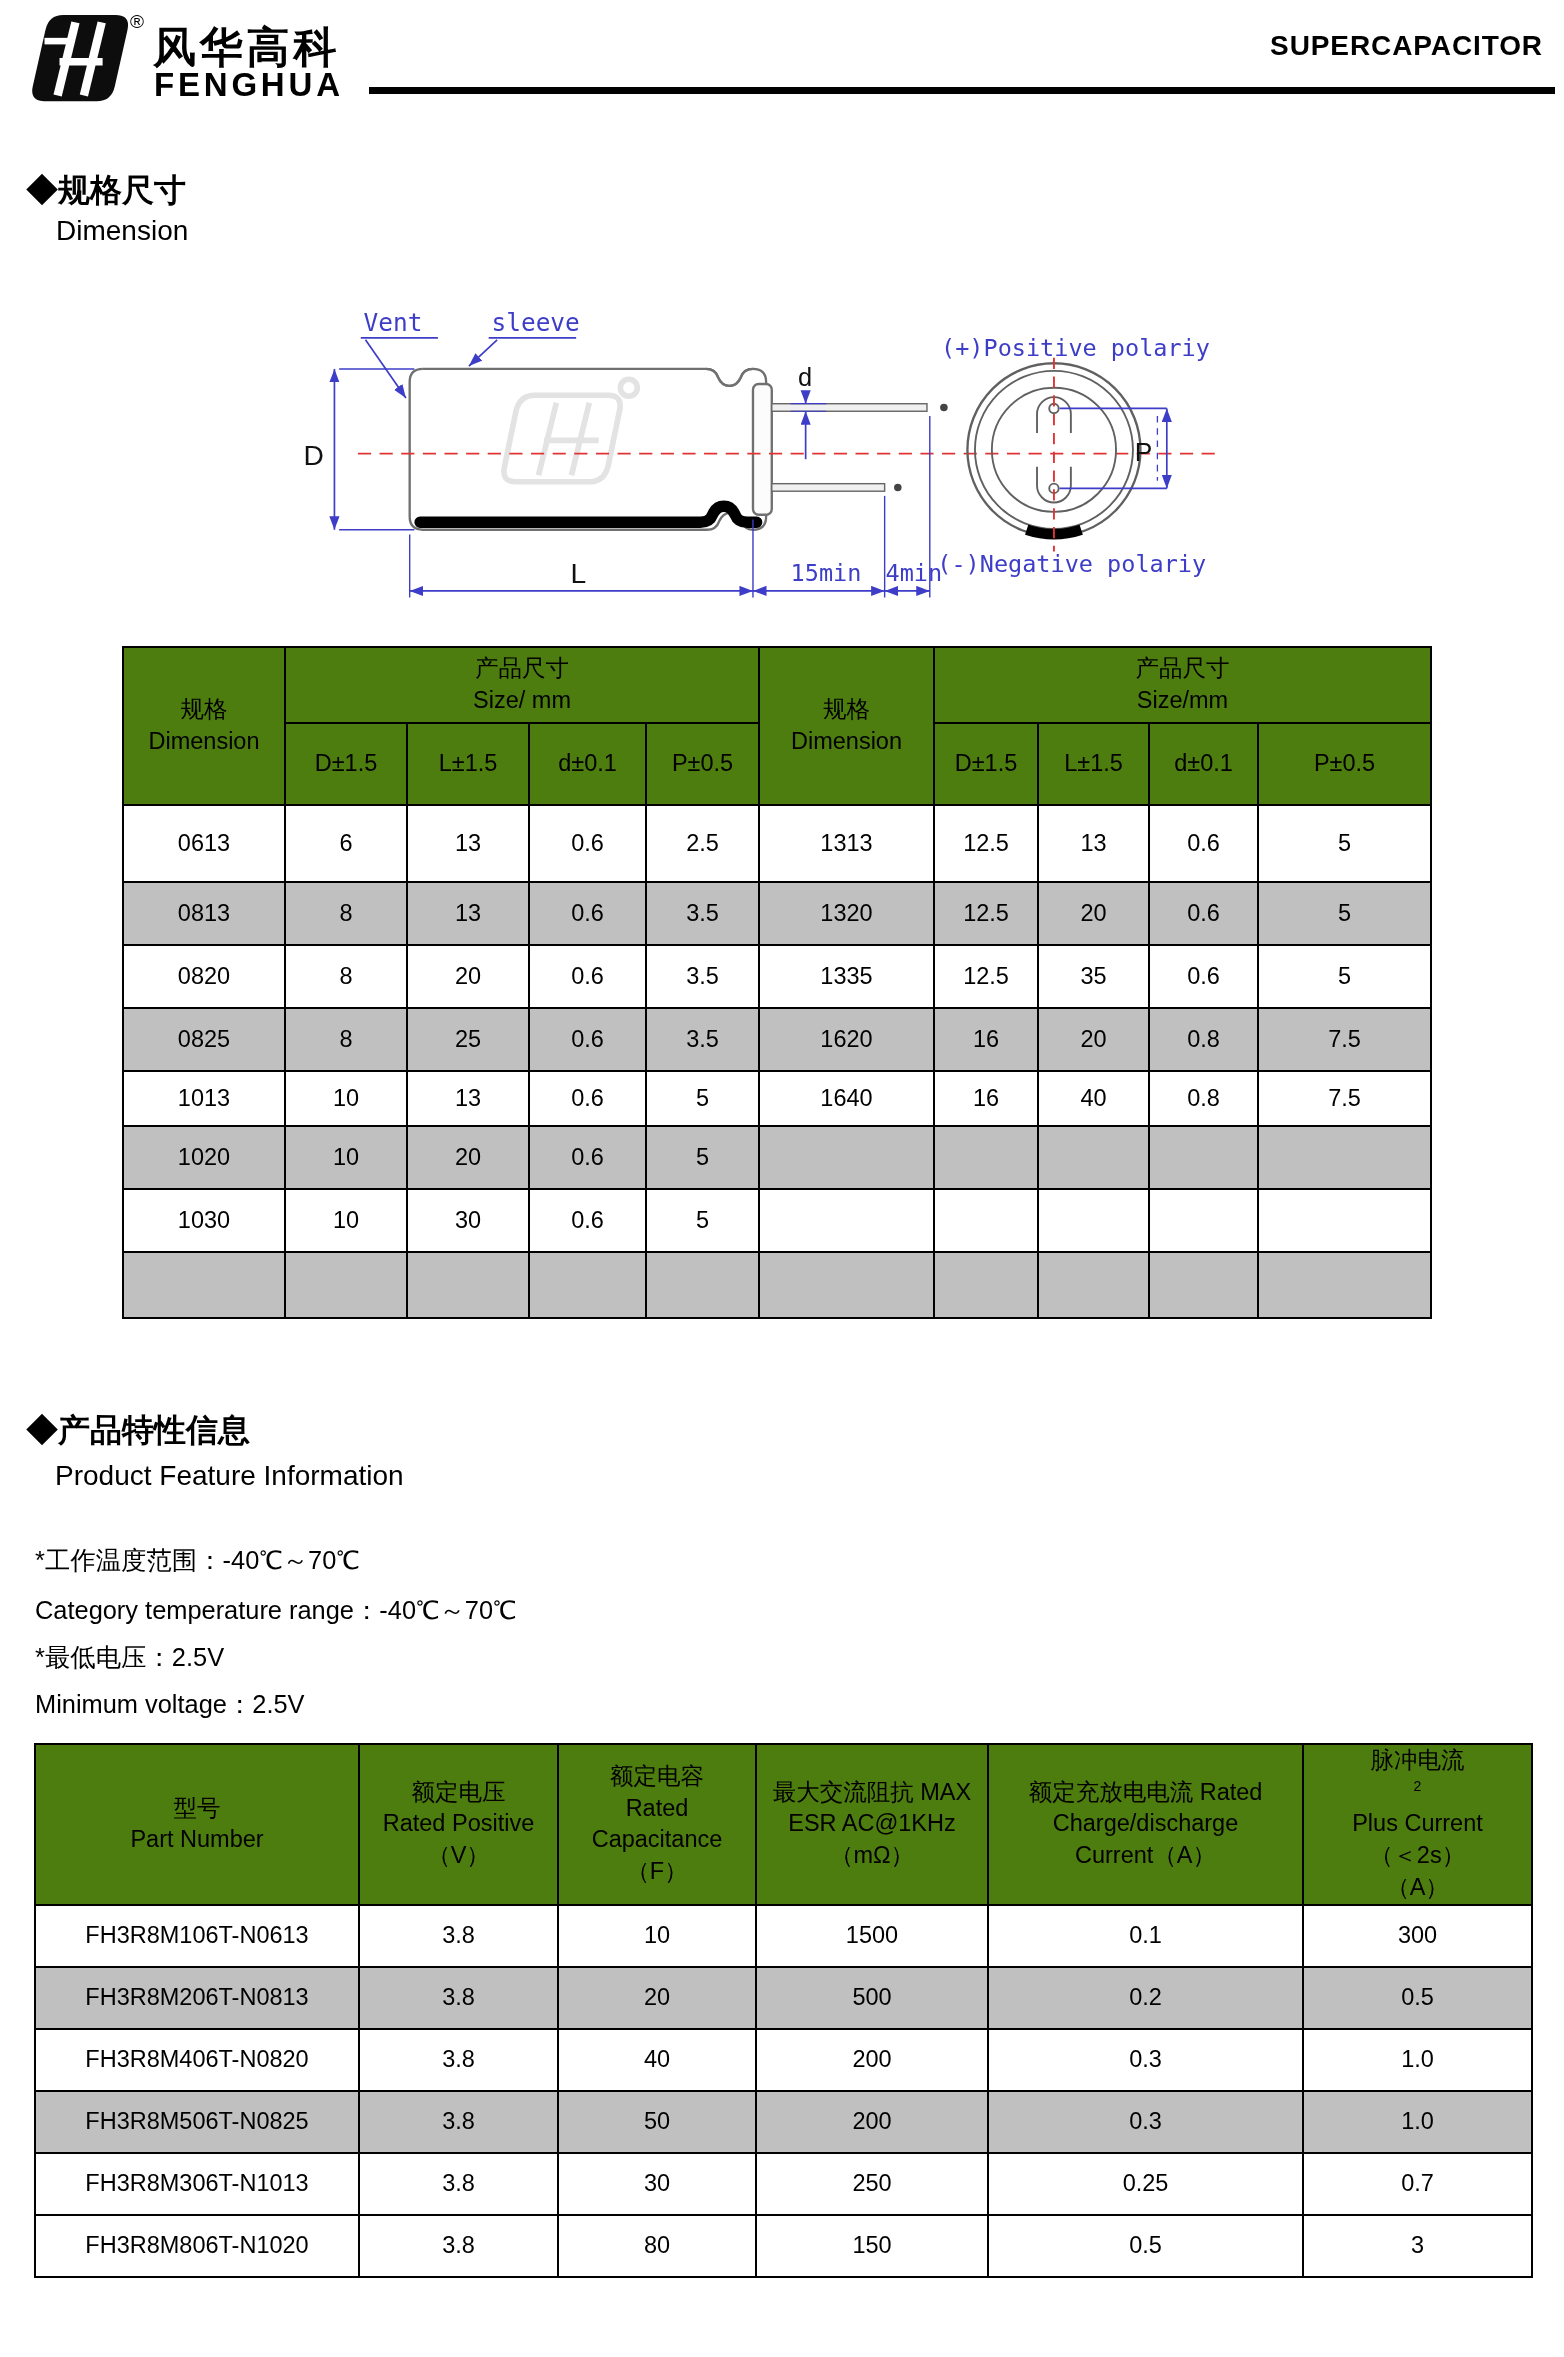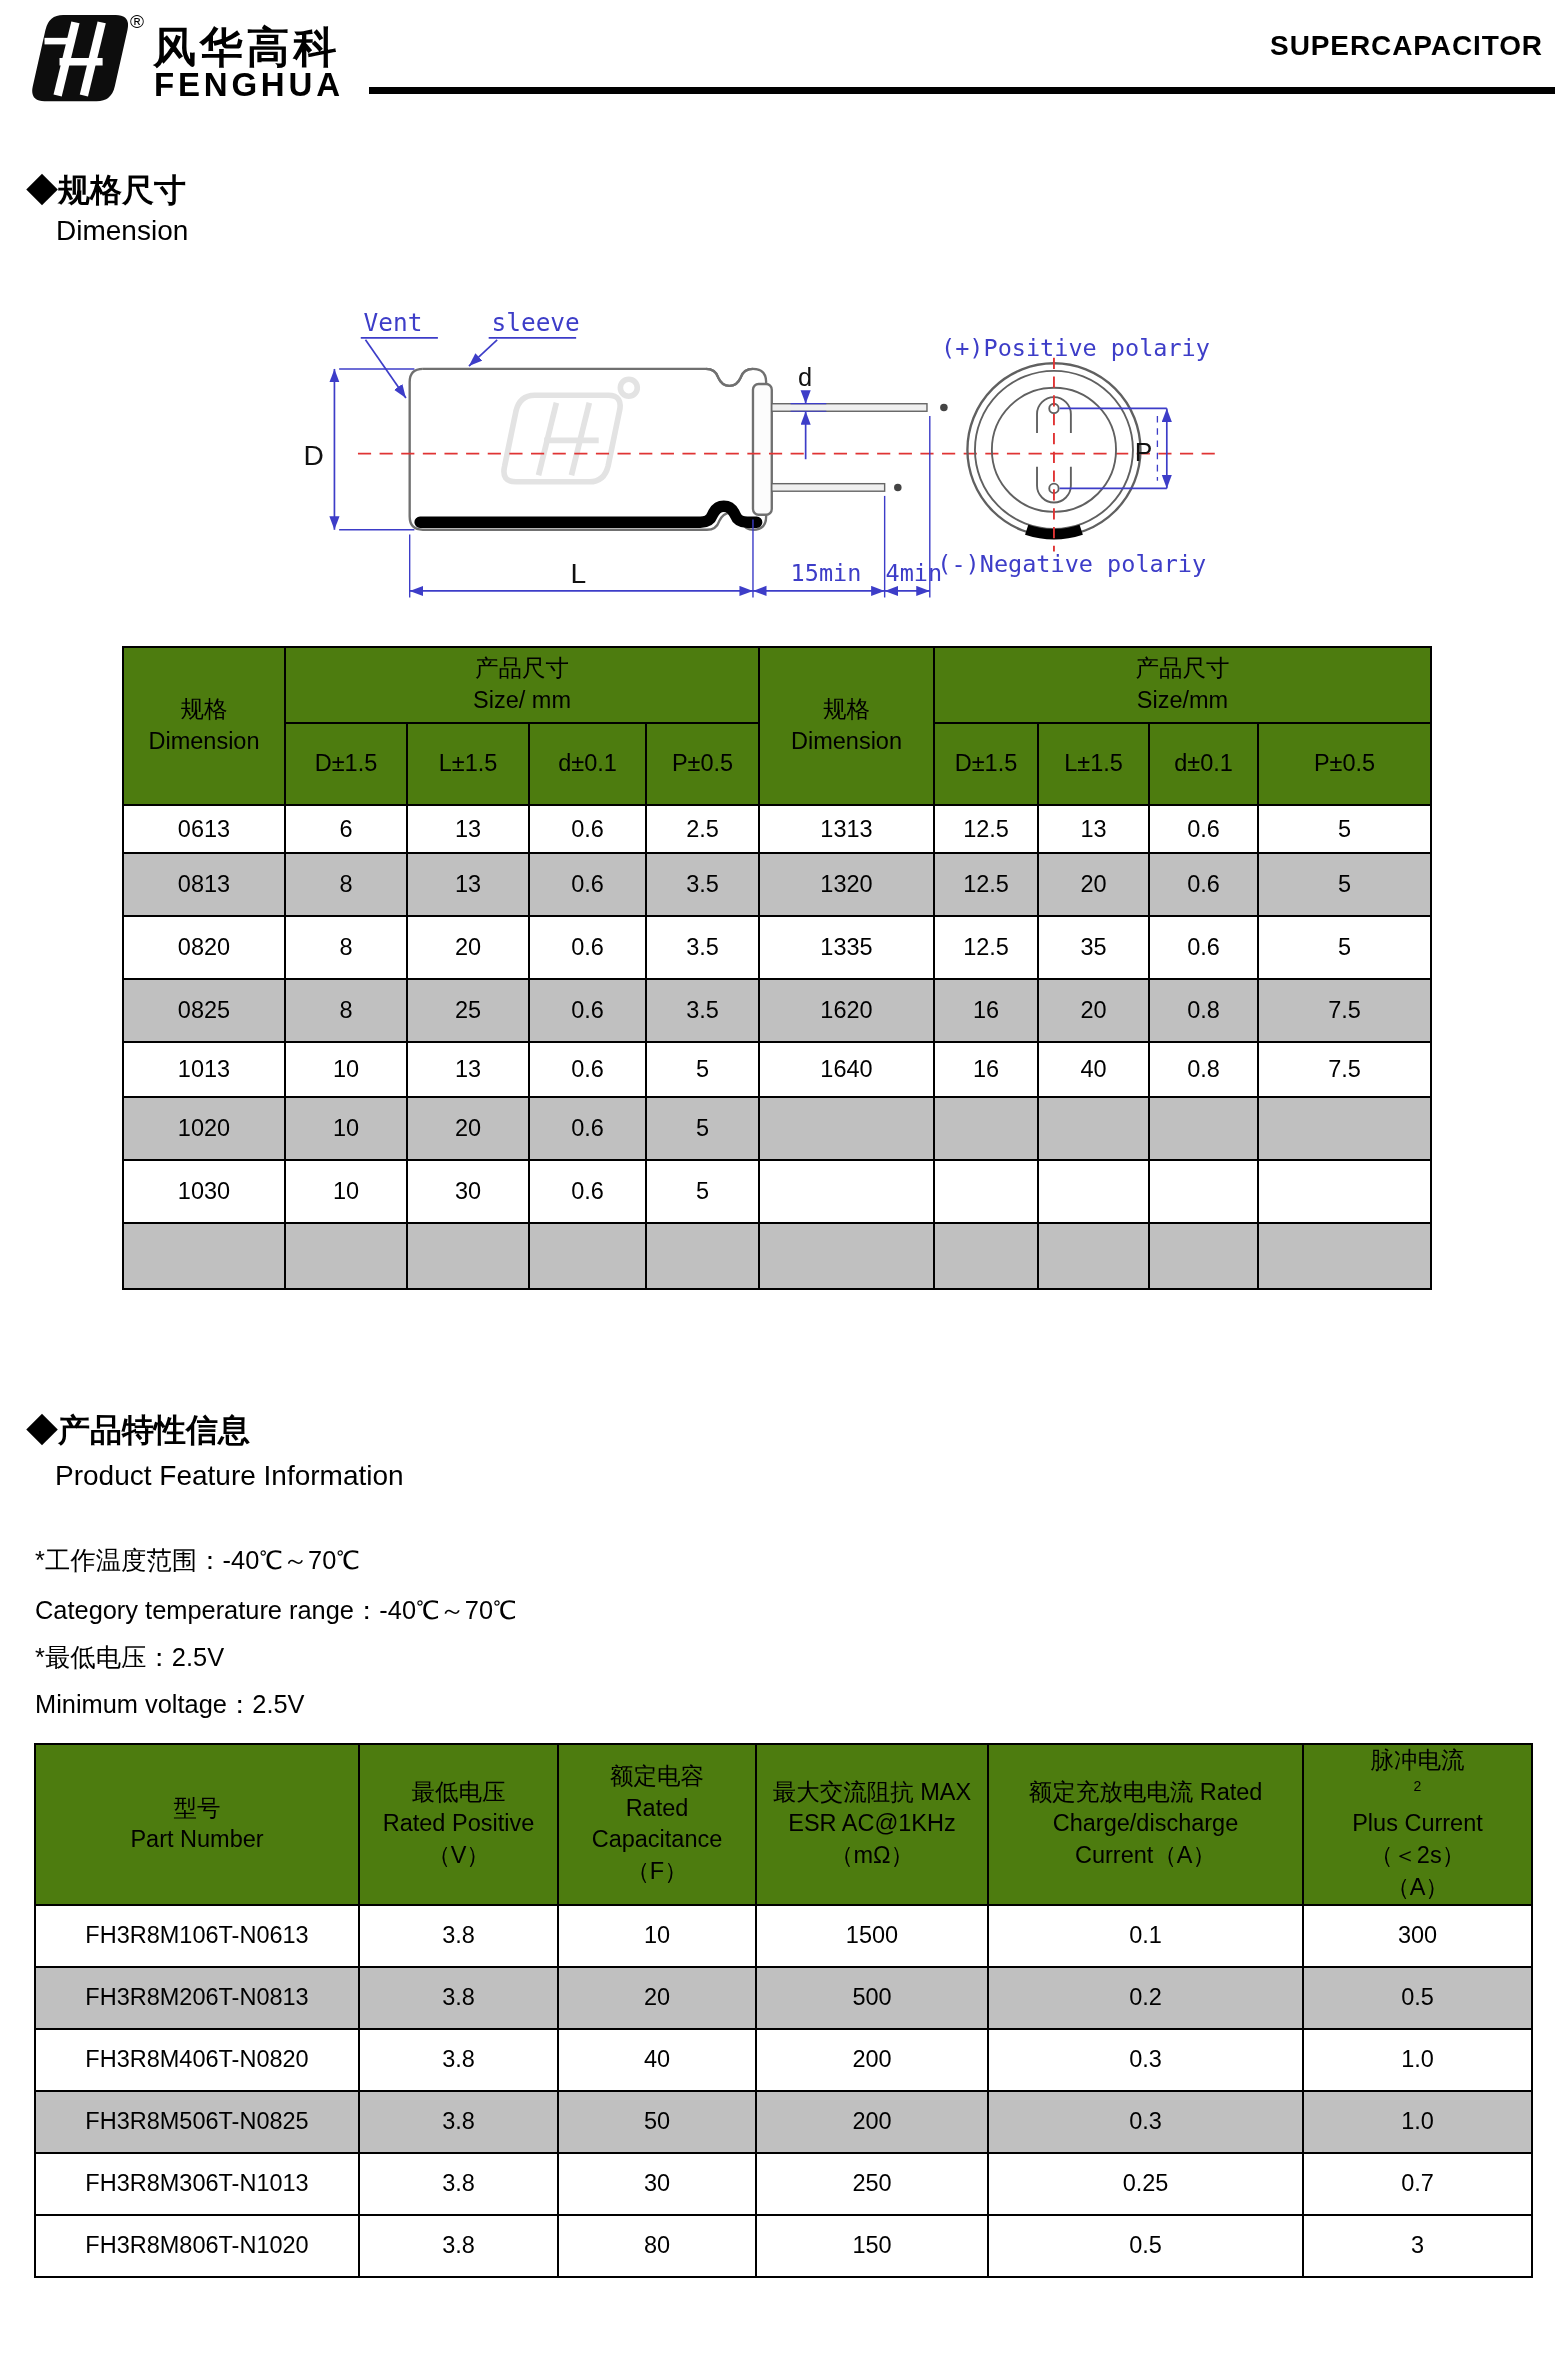--- a/index.html
+++ b/index.html
@@ -169,21 +169,21 @@
   <tr class="hdr" style="height:81px;">
     <td>D±1.5</td>
     <td>L±1.5</td>
     <td>d±0.1</td>
     <td>P±0.5</td>
     <td>D±1.5</td>
     <td>L±1.5</td>
     <td>d±0.1</td>
     <td>P±0.5</td>
   </tr>
-  <tr style="height:48px;margin-top:46px;">
+  <tr style="height:77px;margin-top:46px;">
     <td>0613</td>
         <td>6</td>
         <td>13</td>
         <td>0.6</td>
         <td>2.5</td>
     <td>1313</td>
         <td>12.5</td>
         <td>13</td>
         <td>0.6</td>
         <td>5</td>
@@ -292,21 +292,21 @@
       <col style="width:315px">
       <col style="width:229px">
   </colgroup>
   <tbody>
       <tr class="hdr" style="height:147px;">
     <td>
       <span>型号</span>
           <span>Part Number</span>
     </td>
     <td>
-      <span>最低电压</span>
+      <span>额定电压</span>
           <span>Rated Positive</span>
           <span>（V）</span>
     </td>
     <td>
       <span>额定电容</span>
           <span>Rated</span>
           <span>Capacitance</span>
           <span>（F）</span>
     </td>
     <td>

